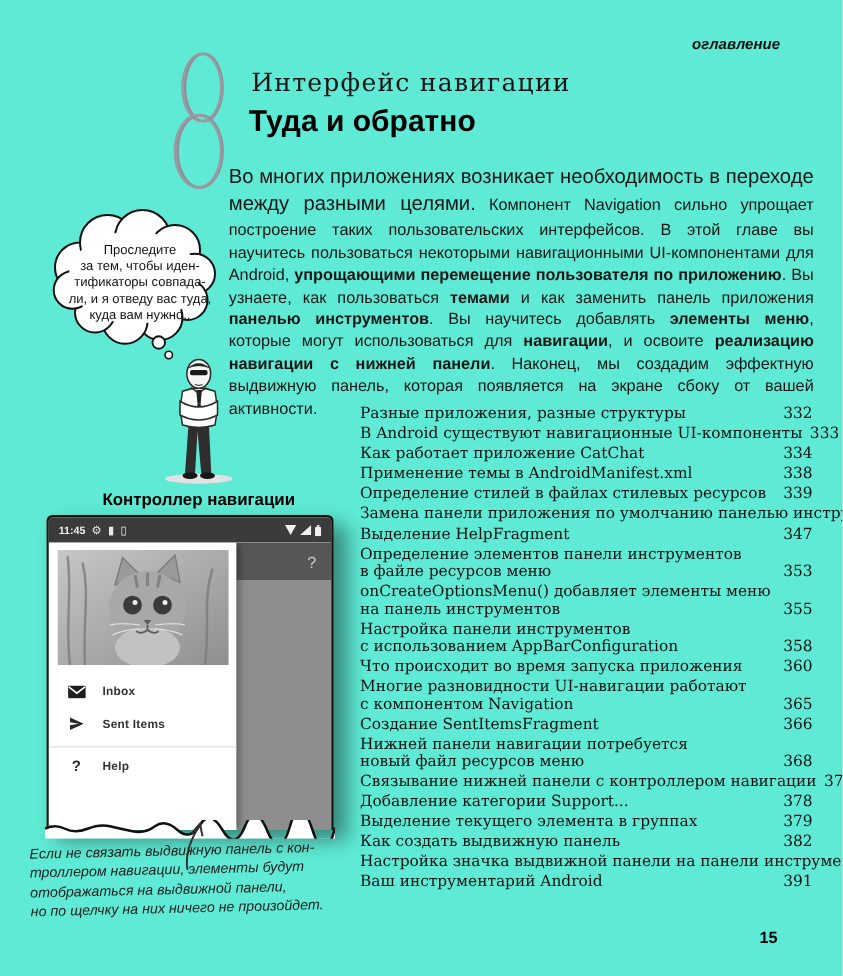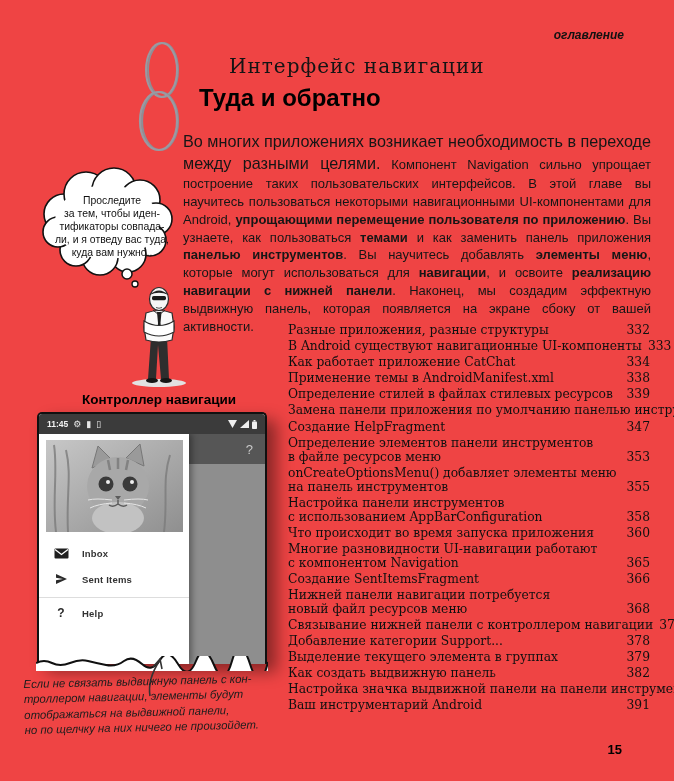--- a/index.html
+++ b/index.html
@@ -1,20 +1,20 @@
 <!DOCTYPE html>
 <html><head>
 <meta charset="utf-8">
 <style>
   html,body{margin:0;padding:0;background:#e9e9e9;}
-  .page{position:relative;width:674px;height:781px;background:#ef4444;font-family:"Liberation Sans",sans-serif;color:#1a1a1a;overflow:hidden;margin:0 auto;}
+  .page{position:relative;width:674px;height:781px;background:#5eead4;font-family:"Liberation Sans",sans-serif;color:#1a1a1a;overflow:hidden;margin:0 auto;}
   .running-head{position:absolute;top:28px;right:50px;font-size:12px;font-style:italic;font-weight:bold;color:#111;}
   .chapter-num{position:absolute;left:126px;top:40px;}
   .sr{position:absolute;width:1px;height:1px;overflow:hidden;clip:rect(0 0 0 0);}
-  .script-title{position:absolute;left:201px;top:54px;font-family:"DejaVu Serif",serif;font-size:20px;letter-spacing:1px;color:#141414;margin-left:28px;}
+  .script-title{position:absolute;left:201px;top:54px;font-family:"DejaVu Serif",serif;font-size:20px;letter-spacing:1px;color:#141414;}
   .chapter-title{position:absolute;left:199px;top:84px;font-size:24px;font-weight:bold;color:#000;}
   .intro{position:absolute;left:183px;top:117px;width:468px;text-align:justify;font-size:13px;line-height:1.38;color:#161616;}
   .intro .lead{font-size:16.2px;margin-top:16px;}
   .intro .b{font-weight:bold;}
   .bubble-svg{position:absolute;left:34px;top:164px;}
   .bubble-text{position:absolute;left:52px;top:194px;width:120px;text-align:center;font-size:10.4px;line-height:1.26;white-space:pre-line;color:#111;}
   .man-svg{position:absolute;left:128px;top:283px;}
   .figure-caption{position:absolute;left:64px;top:392px;width:190px;text-align:center;font-weight:bold;font-size:13.5px;color:#000;}
   
   .phone{position:absolute;left:37px;top:396px;width:226px;height:250px;border:2px solid #101010;border-bottom:none;border-radius:5px 5px 0 0;background:#fff;box-shadow:10px 8px 16px rgba(0,0,0,.42);margin-top:16px;}
@@ -227,21 +227,21 @@
         <div class="toc-page">338</div>
       </div>
       <div class="toc-row">
         <div class="toc-text">Определение стилей в файлах стилевых ресурсов</div>
         <div class="toc-page">339</div>
       </div>
       <div class="toc-row">
         <div class="toc-text">Замена панели приложения по умолчанию панелью инструментов</div>
       </div>
       <div class="toc-row">
-        <div class="toc-text">Создание HelpFragment</div>
+        <div class="toc-text">Выделение HelpFragment</div>
         <div class="toc-page">347</div>
       </div>
       <div class="toc-row">
         <div class="toc-text">Определение элементов панели инструментов
 в файле ресурсов меню</div>
         <div class="toc-page">353</div>
       </div>
       <div class="toc-row">
         <div class="toc-text">onCreateOptionsMenu() добавляет элементы меню
 на панель инструментов</div>

